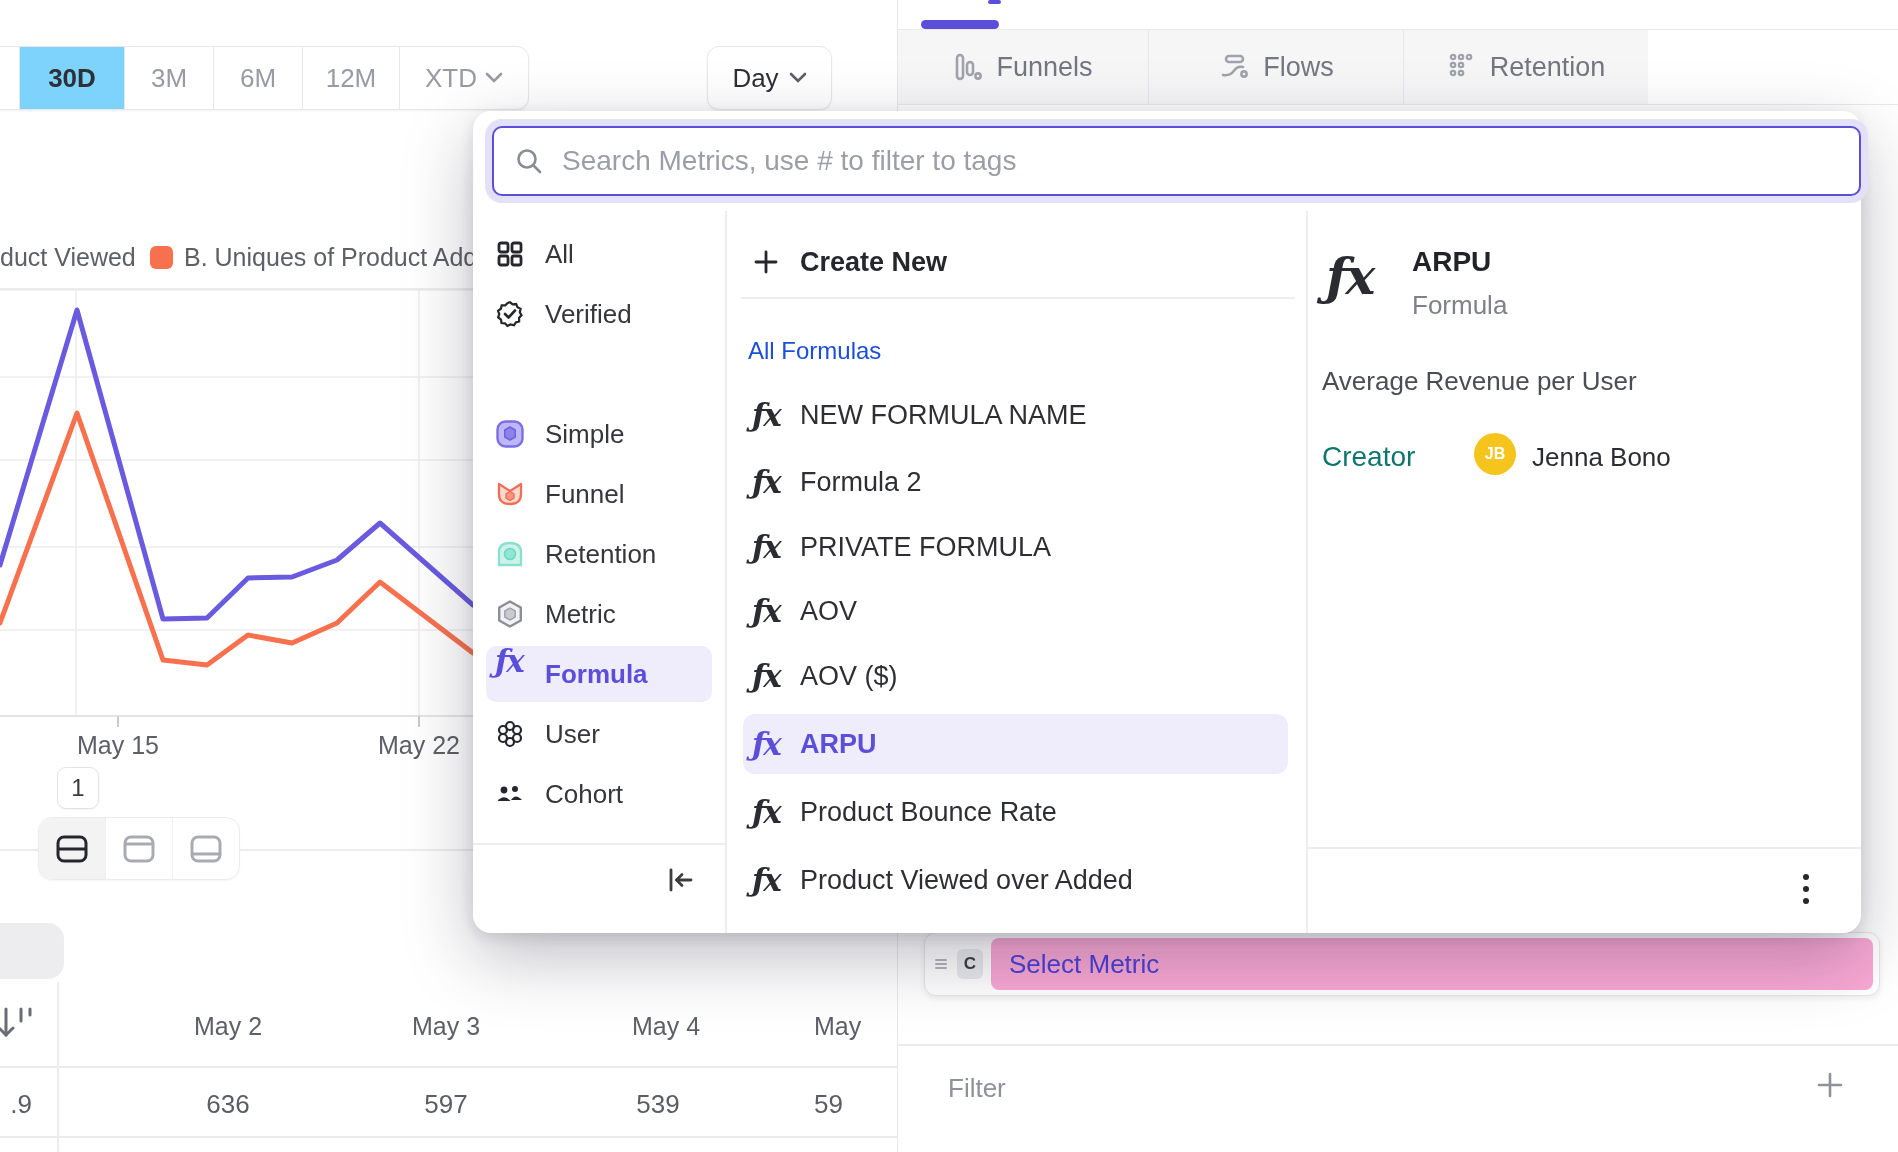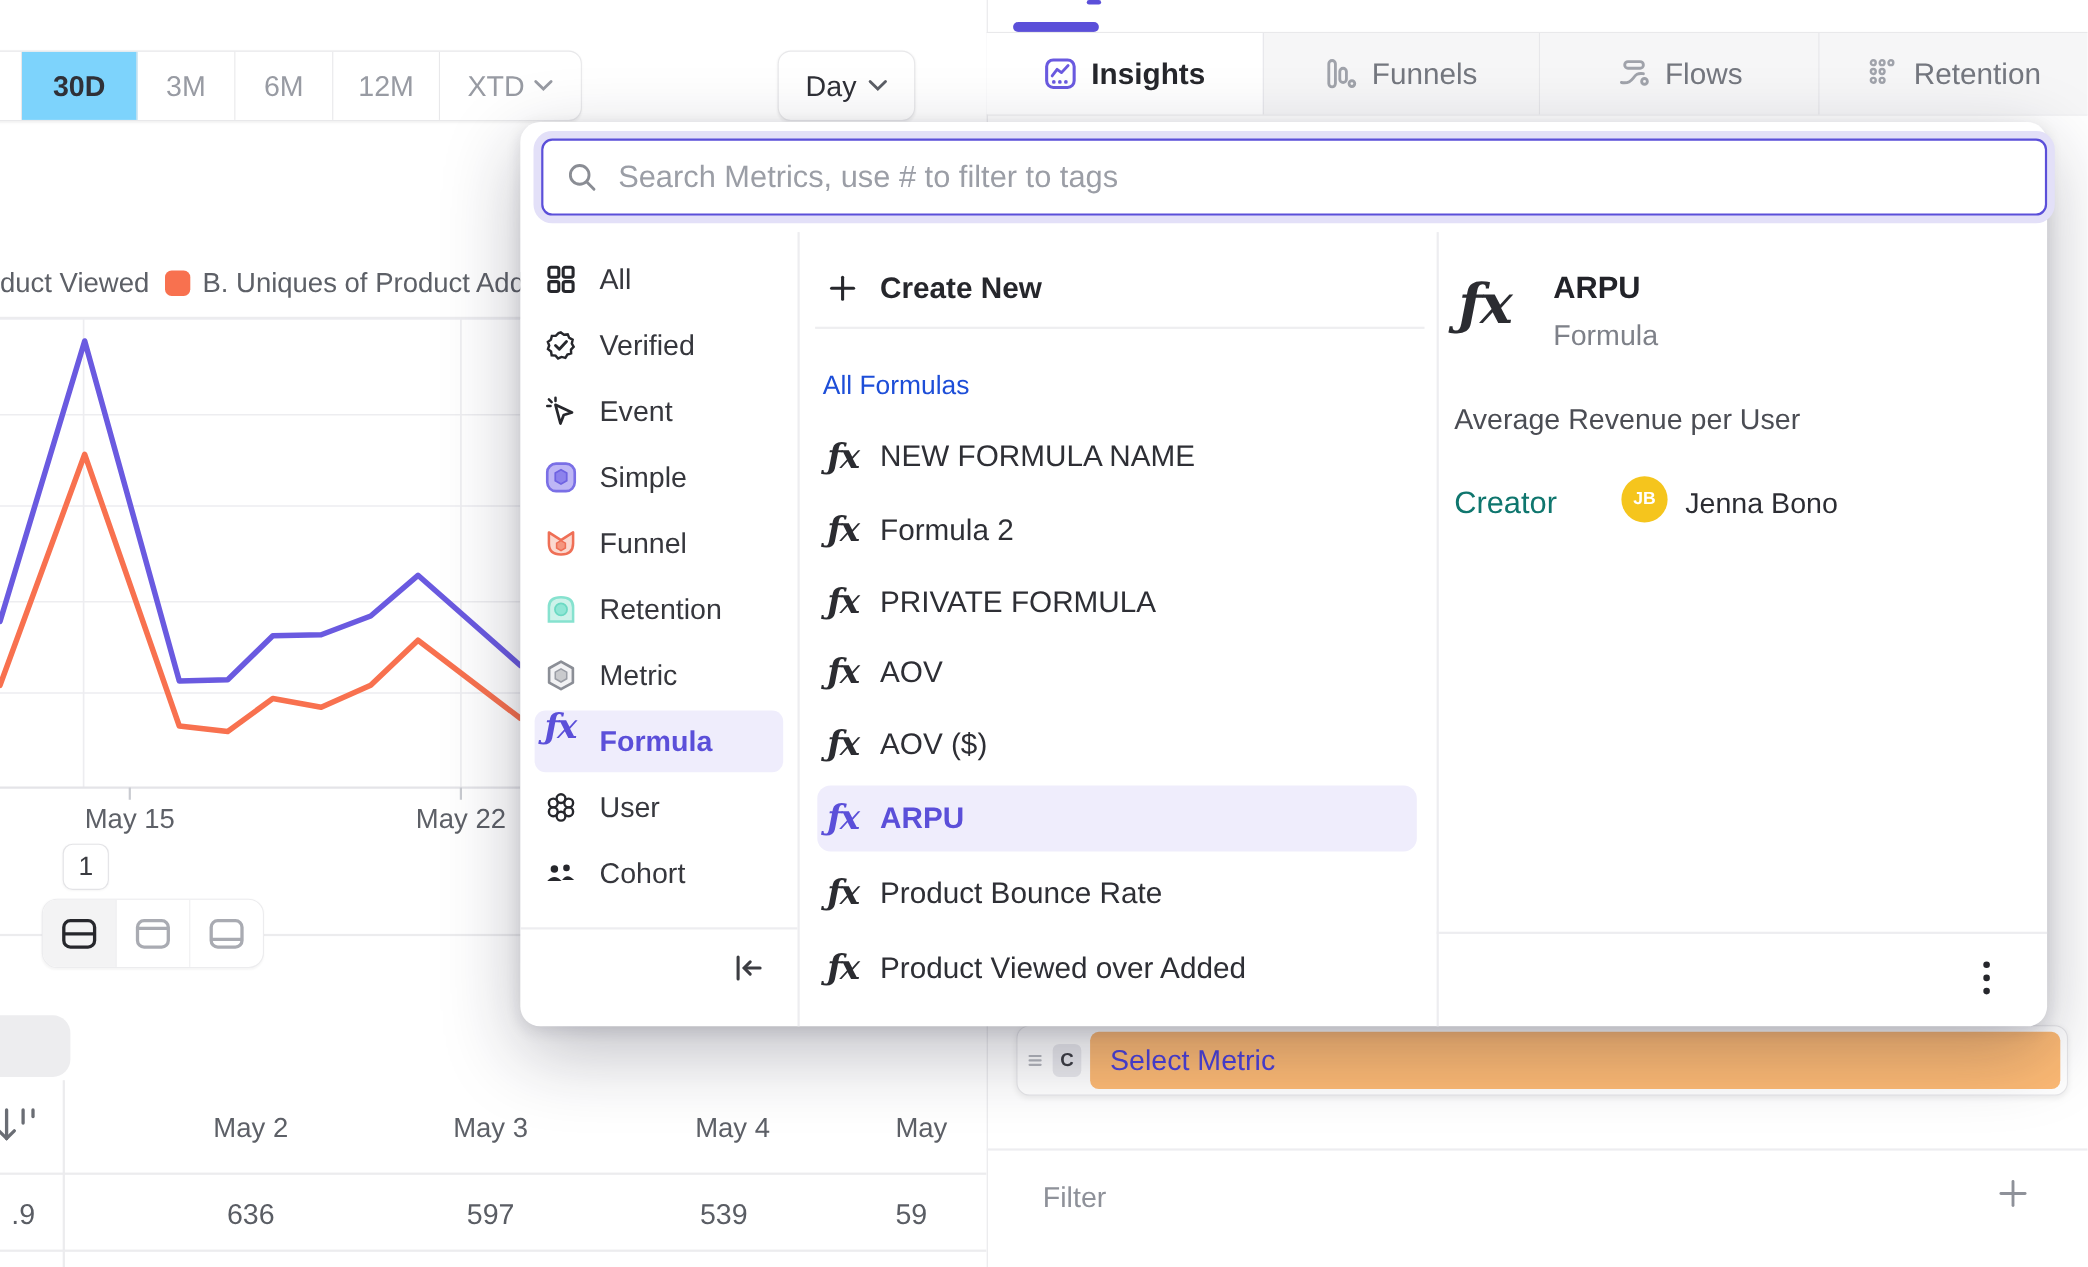--- a/index.html
+++ b/index.html
@@ -54,21 +54,21 @@
   .f-item.sel .lbl{color:#5b4fd9;font-weight:600;}
   .pillhl{background:#efedfc;border-radius:12px;}
 
   .badge1{width:40px;height:40px;border:1.5px solid #e3e3e6;border-radius:9px;background:#fff;
           box-shadow:0 1px 2px rgba(0,0,0,.04);display:flex;align-items:center;justify-content:center;
           font-size:24px;color:#3a3b40;}
   .selcard{background:#fff;border:1.5px solid #e6e6e9;border-radius:12px;
            box-shadow:0 2px 6px rgba(0,0,0,.08);display:flex;align-items:center;padding:0 6px;}
   .cbadge{width:26px;height:30px;background:#e9e9ed;border-radius:6px;display:flex;align-items:center;
           justify-content:center;font-size:17px;font-weight:700;color:#3c3d42;margin-left:8px;}
-  .selpill{flex:1;height:52px;background:#fdba74;border-radius:8px;margin-left:8px;display:flex;
+  .selpill{flex:1;height:52px;background:#f9a8d4;border-radius:8px;margin-left:8px;display:flex;
            align-items:center;padding-left:18px;font-size:26px;font-weight:500;color:#4b40d9;cursor:pointer;}
   .avatar{width:42px;height:42px;border-radius:50%;display:flex;align-items:center;justify-content:center;
           color:#fff;font-size:16px;font-weight:700;}
 </style>
 </head>
 <body>
 
 <div id="screen">
 
   <div class="abs" style="left:0;top:0;width:897px;height:1152px;overflow:hidden;">
@@ -170,32 +170,20 @@
     <div class="abs cellnum" style="left:814px;top:1089px;width:140px;text-align:left;">59</div>
     <div class="abs hr" style="left:0;top:1136px;width:897px;"></div>
   </div>
 
   <div class="abs" style="left:897px;top:0;width:1001px;height:1152px;background:#fff;border-left:1.5px solid #e8e8ea;"></div>
 
   <div class="abs" style="left: 988px; top: 0px; width: 13px; height: 4px; border-radius: 2px; background: rgb(91, 79, 217);"></div>
   <div class="abs" style="left: 921px; top: 20px; width: 78px; height: 9px; border-radius: 5px; background: rgb(91, 79, 217);"></div>
 
   <div class="tabbar abs" style="left:897px;top:29px;width:1001px;">
-    <div class="tab active" style="width:251px;">
-      <svg width="30" height="30" viewBox="0 0 30 30">
-        <rect x="2.5" y="2.5" width="25" height="25" rx="6" fill="none" stroke="#6a5ae0" stroke-width="2.8"></rect>
-        <polyline points="7.5,17 12,11 16,14 22,7.5" fill="none" stroke="#6a5ae0" stroke-width="2.6" stroke-linecap="round" stroke-linejoin="round"></polyline>
-        <g fill="#6a5ae0">
-            <circle cx="9" cy="22.5" r="1.7"></circle>
-            <circle cx="14.5" cy="22.5" r="1.7"></circle>
-            <circle cx="20" cy="22.5" r="1.7"></circle>
-          </g>
-      </svg>
-      <span>Insights</span>
-    </div>
     <div class="tab" style="width:250px;">
       <svg width="30" height="30" viewBox="0 0 30 30">
         <g fill="none" stroke="#a0a3ab" stroke-width="2.6">
           <rect x="4" y="3" width="6" height="24" rx="3"></rect>
             <rect x="14" y="10" width="6" height="13" rx="3"></rect>
             <circle cx="25" cy="24" r="2.6"></circle>
         </g>
       </svg>
       <span>Funnels</span>
     </div>
@@ -275,31 +263,20 @@
         </svg>
       <span class="lbl">All</span>
     </div>
     <div class="side-item" style="top:174px;">
       <svg class="ic" viewBox="0 0 30 30">
           <path d="M15,2.5 l3,2.3 3.7,-0.4 1.5,3.4 3.3,1.8 -0.8,3.7 1.8,3.2 -2.6,2.7 0.1,3.8 -3.6,1.1 -2,3.2 -3.7,-0.9 -3.4,1.5 -2.5,-2.8 -3.8,-0.3 -0.6,-3.7 -3,-2.3 1.2,-3.6 -1.3,-3.5 3,-2.2 0.9,-3.7 3.8,0 2.7,-2.6 z" fill="none" stroke="#26272c" stroke-width="2.4" transform="scale(0.93) translate(1,1)"></path>
           <polyline points="10,15 13.5,18.5 20,11.5" fill="none" stroke="#26272c" stroke-width="2.6" stroke-linecap="round" stroke-linejoin="round"></polyline>
         </svg>
       <span class="lbl">Verified</span>
     </div>
-    <div class="side-item" style="top:234px;">
-      <svg class="ic" viewBox="0 0 30 30">
-          <polygon points="10,9 25,16 17.5,18.3 14.5,26" fill="none" stroke="#26272c" stroke-width="2.5" stroke-linejoin="round"></polygon>
-          <g stroke="#26272c" stroke-width="2.3" stroke-linecap="round">
-            <line x1="4" y1="4" x2="6.5" y2="6.5"></line>
-            <line x1="10" y1="2.5" x2="10" y2="5.5"></line>
-            <line x1="2.5" y1="10" x2="5.5" y2="10"></line>
-          </g>
-        </svg>
-      <span class="lbl">Event</span>
-    </div>
     <div class="side-item" style="top:294px;">
       <svg class="ic" viewBox="0 0 30 30">
           <rect x="2.5" y="2.5" width="25" height="25" rx="8" fill="#beb6f5" stroke="#7a6fe6" stroke-width="2.4"></rect>
           <polygon points="15,8 20.2,11 20.2,18 15,21 9.8,18 9.8,11" fill="#8d82ec" stroke="#6f63e2" stroke-width="1.6"></polygon>
         </svg>
       <span class="lbl">Simple</span>
     </div>
     <div class="side-item" style="top:354px;">
       <svg class="ic" viewBox="0 0 30 30">
           <path d="M4,5 L15,12 L26,5 L26,15 Q26,25 15,25 Q4,25 4,15 Z" fill="#fbd9d0" stroke="#ef6f56" stroke-width="2.3" stroke-linejoin="round"></path>

